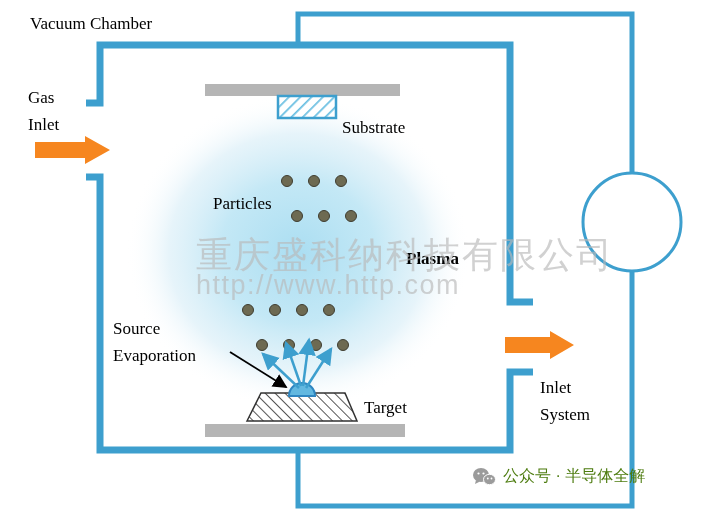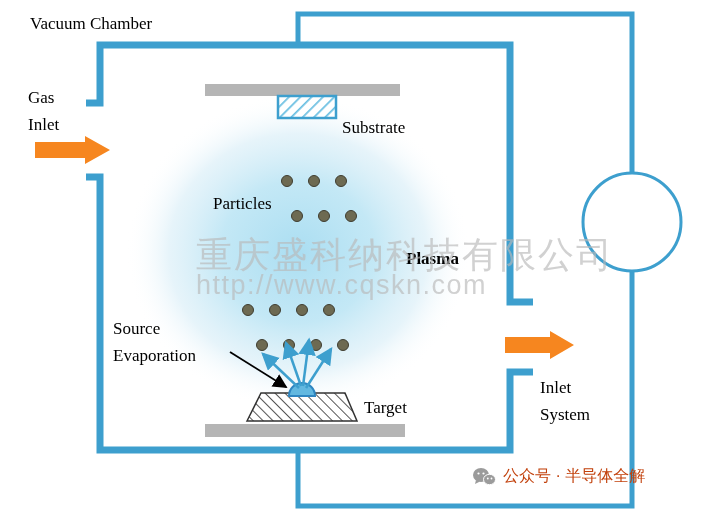--- a/index.html
+++ b/index.html
@@ -27,21 +27,21 @@
   .arrowhead-blue{fill:var(--blue);}
   .arrowhead-black{fill:#000;}
   .pointer{stroke:#000;stroke-width:1.8;fill:none;}
   .lbl{position:absolute;font-family:"Liberation Serif",serif;font-size:17px;color:#000;
        line-height:1.6;white-space:nowrap;}
   .wm-co{position:absolute;left:196px;top:231px;font-family:"Liberation Sans",sans-serif;
        font-size:36px;letter-spacing:2px;color:var(--wm);white-space:nowrap;}
   .wm-url{position:absolute;left:196px;top:270px;font-family:"Liberation Sans",sans-serif;
        font-size:27px;letter-spacing:1.5px;color:var(--wm);white-space:nowrap;}
   .wm-footer{position:absolute;left:472px;top:466px;display:flex;align-items:center;gap:7px;
-       font-family:"Liberation Sans",sans-serif;font-size:16px;color:#c2410c;white-space:nowrap;}
+       font-family:"Liberation Sans",sans-serif;font-size:16px;color:#4d7c0f;white-space:nowrap;}
   .ps-text{position:absolute;left:587px;top:197px;width:90px;text-align:center;line-height:26px;}
 </style>
 </head>
 <body>
 
 <div class="canvas">
 
   <svg class="diagram" width="704" height="528" viewBox="0 0 704 528">
     <defs>
       <radialGradient id="plasmaGrad" cx="50%" cy="50%" r="50%">
@@ -135,21 +135,21 @@
 
   <div class="lbl" style="left:364px;top:394px;">Target</div>
 
 
   <div class="lbl" style="left:540px;top:374px;">
     <div>Inlet</div>
     <div>System</div>
   </div>
 
   <div class="wm-co">重庆盛科纳科技有限公司</div>
-  <div class="wm-url">http://www.cqskn.com</div>
+  <div class="wm-url">http://www.http.com</div>
 
   <div class="wm-footer">
     <svg width="24" height="20" viewBox="0 0 24 20">
       <ellipse cx="9" cy="8" rx="8" ry="7" fill="#9b9b9b"></ellipse>
       <circle cx="6.5" cy="6.5" r="1.1" fill="#ffffff"></circle>
       <circle cx="11.5" cy="6.5" r="1.1" fill="#ffffff"></circle>
       <path d="M4,13 L3,17 L8,14.5 Z" fill="#9b9b9b"></path>
       <ellipse cx="17.5" cy="12.5" rx="6" ry="5.2" fill="#9b9b9b" stroke="#ffffff" stroke-width="1"></ellipse>
       <circle cx="15.8" cy="11.5" r="0.9" fill="#ffffff"></circle>
       <circle cx="19.5" cy="11.5" r="0.9" fill="#ffffff"></circle>

